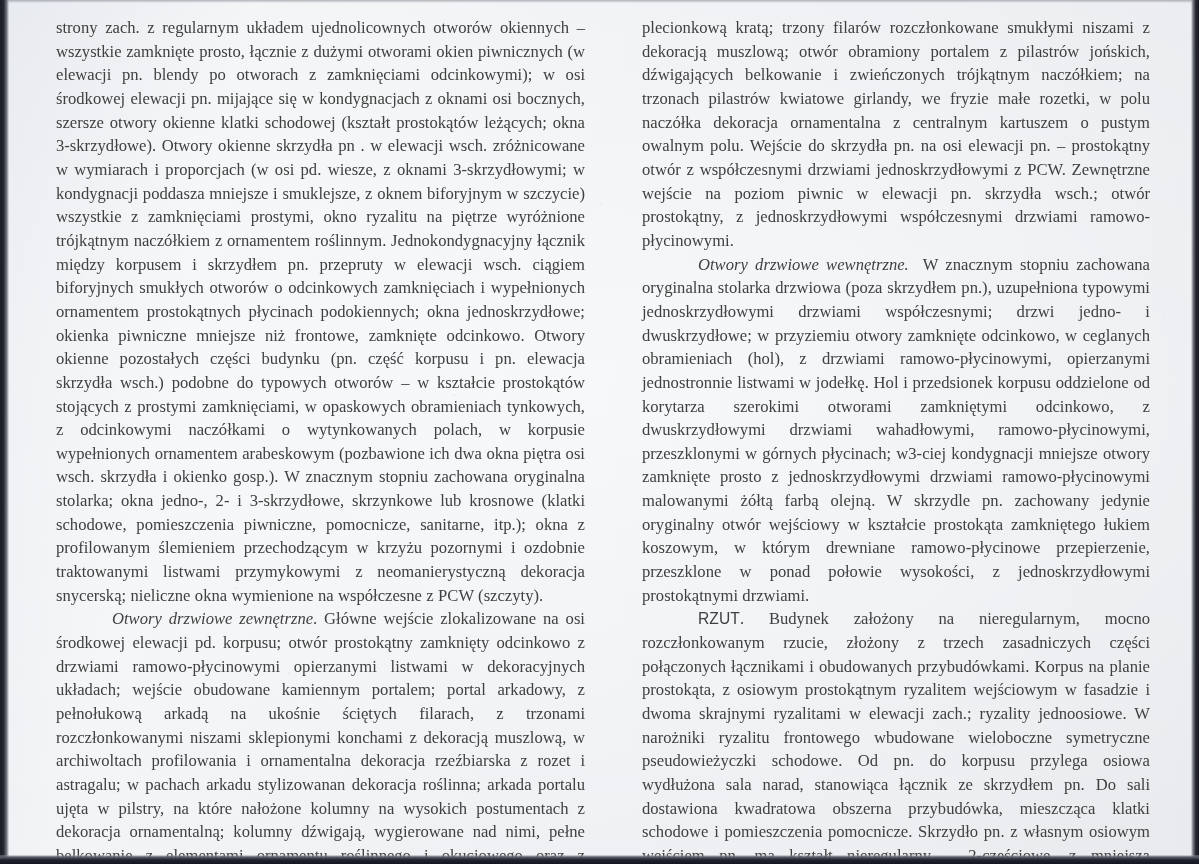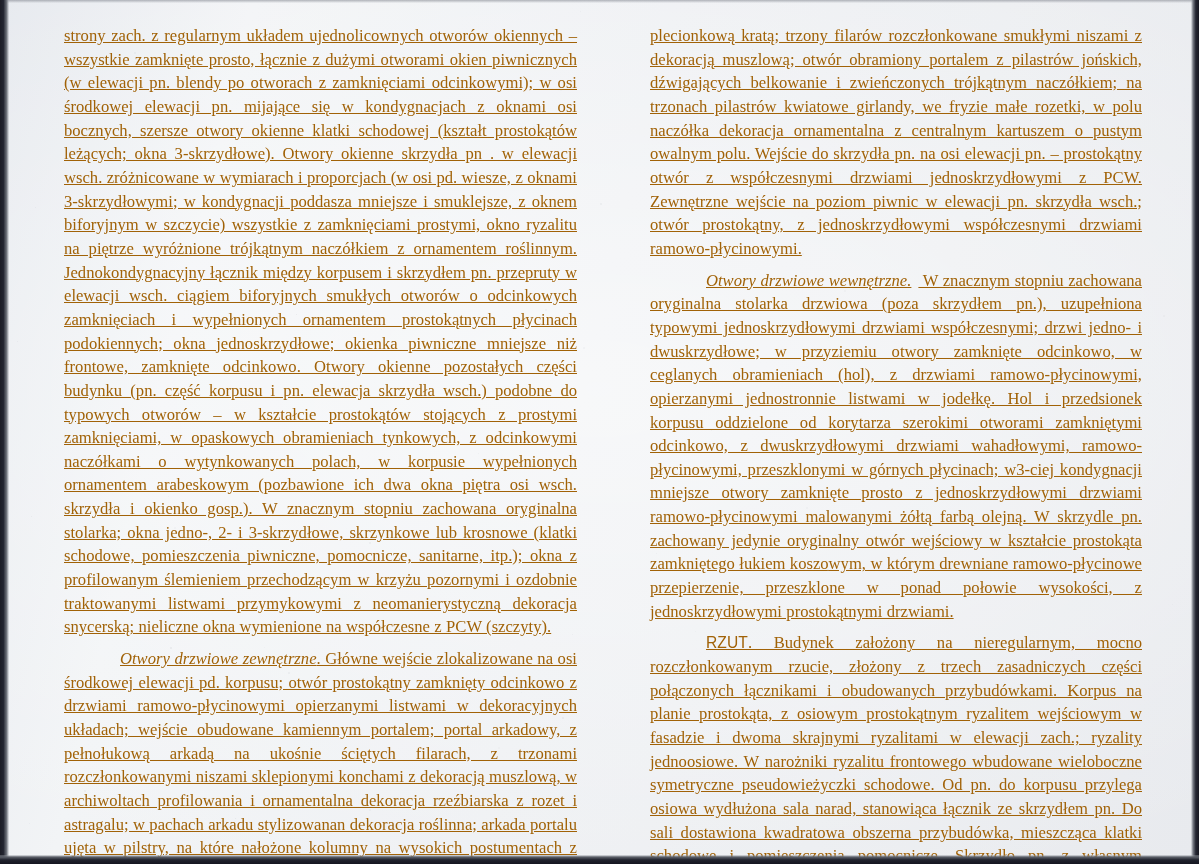--- a/index.html
+++ b/index.html
@@ -65,31 +65,30 @@
     width: 586px;
     padding-left: 56px;
     padding-right: 1px;
   }
   #column-right {
     width: 613px;
     padding-left: 56px;
     padding-right: 49px;
   }
   .para {
-    margin: 8px;
+    margin: 0;
     text-align: justify;
     text-justify: inter-word;
     font-size: 16.6px;
     line-height: 23.65px;
     letter-spacing: 0.01px;
     word-spacing: 0.2px;
-    color: #a16207;
+    color: #404040;
     text-indent: 0;
     hyphens: none;
-    text-decoration: underline;
   }
   .para.indent {
     text-indent: 56px;
   }
   .para + .para {
     margin-top: 0;
   }
   .run-italic {
     font-style: italic;
   }

